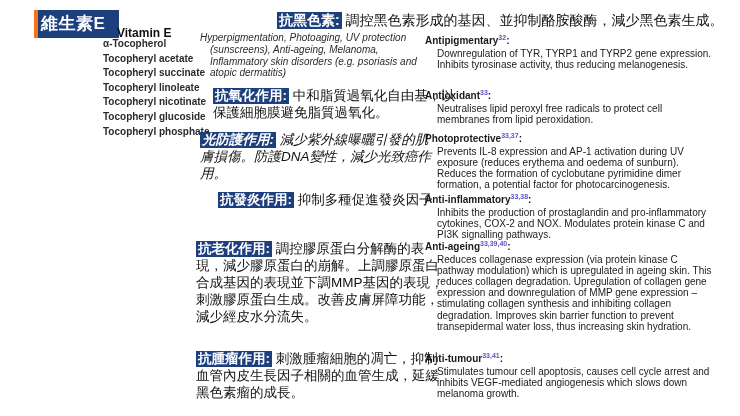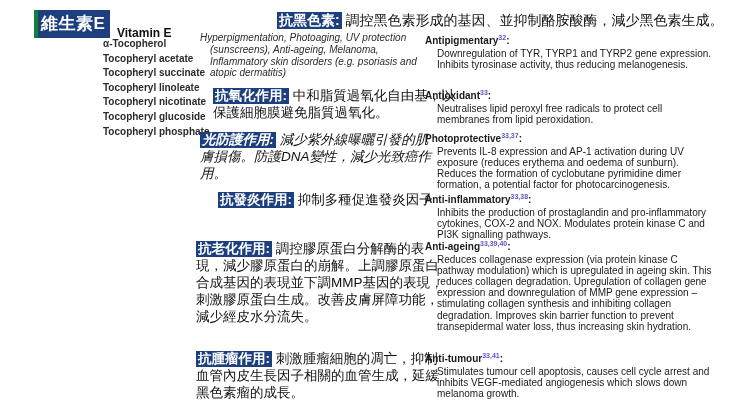--- a/index.html
+++ b/index.html
@@ -1,21 +1,21 @@
 <!DOCTYPE html>
 <html><head>
 <meta charset="utf-8">
 <style>
   * { margin:0; padding:0; box-sizing:border-box; }
   html,body { background:#ffffff; }
   body { width:740px; height:416px; font-family:"Liberation Sans","DejaVu Sans",sans-serif; }
   .page { position:relative; width:740px; height:416px; background:#ffffff; overflow:hidden; }
 
-  .title-box { position:absolute; left:34px; top:10px; background:#1d3f7e; border-left:4px solid #15803d;
-               color:#ffffff; font-weight:bold; font-size:17px; padding:2px 5px 3px 3px; letter-spacing:0.5px; }
+  .title-box { position:absolute; left:34px; top:10px; background:#1d3f7e; border-left:4px solid #f97316;
+               color:#ffffff; font-weight:bold; font-size:17px; padding:2px 14px 3px 3px; letter-spacing:0.5px; }
   .title-en  { position:absolute; left:117px; top:26px; font-size:12px; font-weight:bold; color:#111111; }
 
   .derivatives { position:absolute; left:103px; top:37px; font-size:10px; color:#2b2b2b; line-height:14.6px;font-weight:bold; }
 
   .indications { position:absolute; left:200px; top:32px; width:220px; font-size:10px; color:#2b2b2b;
                  line-height:11.8px; padding-left:10px; text-indent:-10px;font-style:italic; }
 
   .zh  { position:absolute; color:#111111; font-size:13.5px; line-height:17px; }
   .hl  { background:#1d3f7e; color:#ffffff; font-weight:bold; padding:0 2px 1px 2px; }
   .zh0 { left:277px; top:12px;  width:462px; font-size:14px; white-space:nowrap; }

